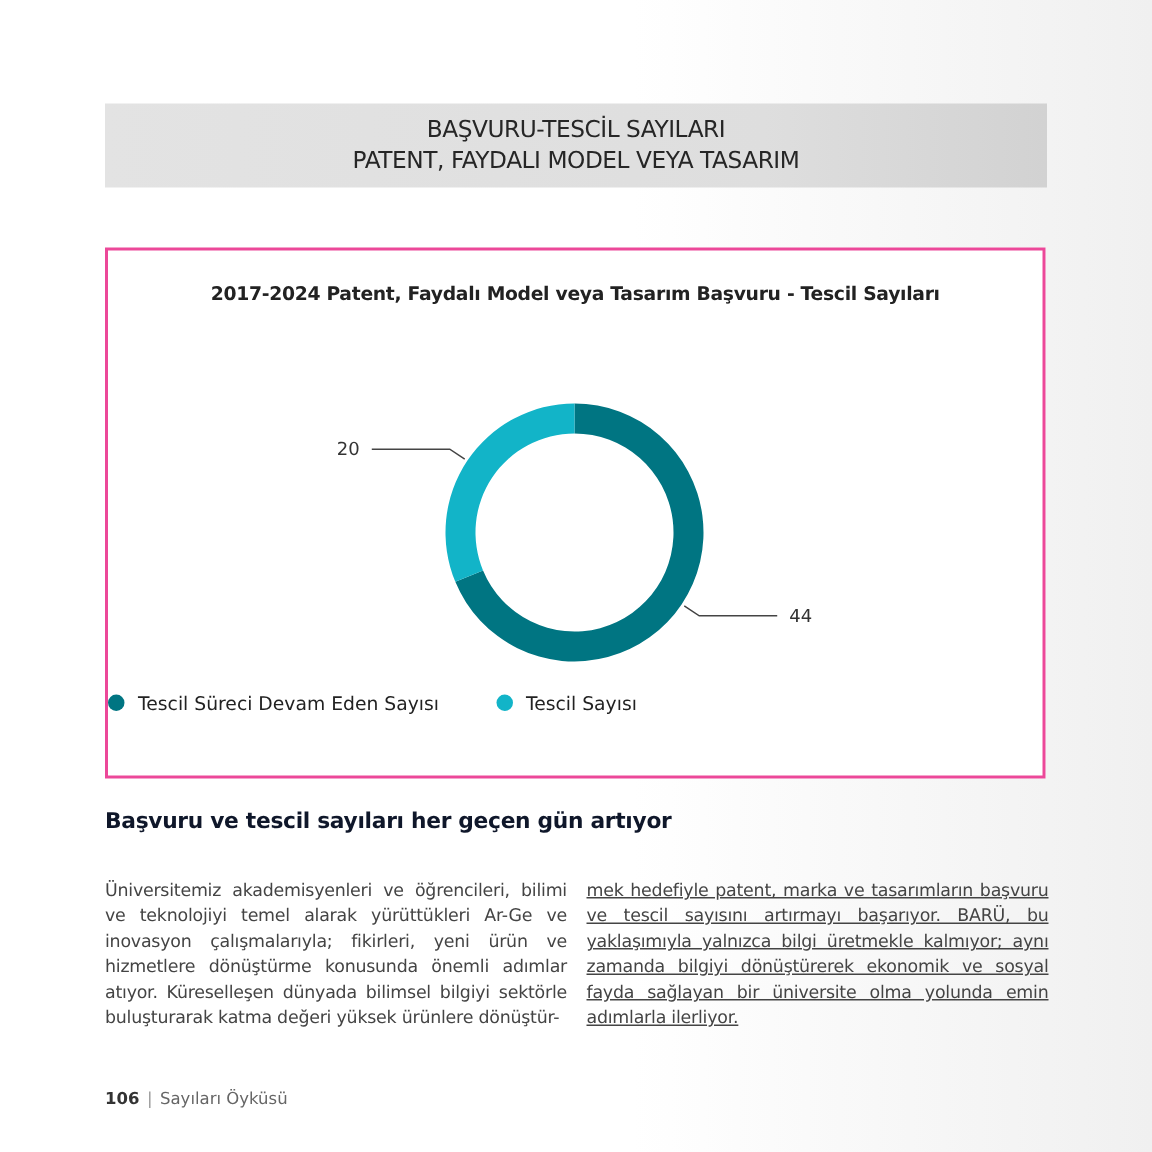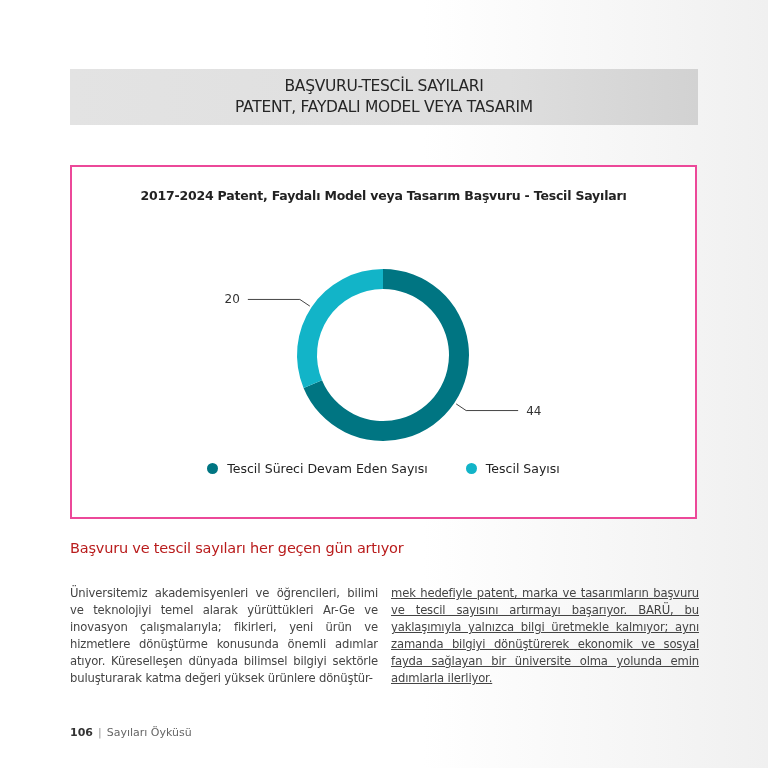--- a/index.html
+++ b/index.html
@@ -20,27 +20,27 @@
   .chart-card {
     position: absolute; left: 70px; top: 165px; width: 627px; height: 354px;
     background: #ffffff; border: 2px solid #ec4899; box-sizing: border-box;
   }
   .chart-title {
     position: absolute; left: 0; right: 0; top: 21px; text-align: center;
     font-size: 12.5px; font-weight: bold; color: #222; letter-spacing: -0.2px;
   }
   .chart-svg { position: absolute; left: 0; top: 0; }
   .legend {
-    position: absolute; left: 0; right: 0; top: 294px; display: flex; justify-content: center; gap: 38px;
+    position: absolute; left: 0; right: 0; top: 294px; display: flex; gap: 38px;
     font-size: 12.5px; color: #222;
   }
   .legend-item { display: flex; align-items: center; gap: 9px; }
   .legend-dot { width: 11px; height: 11px; border-radius: 50%; display: inline-block; }
   .section-heading {
-    position: absolute; left: 70px; top: 540px; font-size: 14.5px; font-weight: normal; color: #b91c1c;
+    position: absolute; left: 70px; top: 540px; font-size: 14.5px; font-weight: bold; color: #0f172a;
     letter-spacing: -0.2px;
   }
   .body-col {
     position: absolute; top: 585px; width: 308px; font-size: 11.6px; line-height: 17px; color: #444;
     text-align: justify; letter-spacing: -0.15px;
   }
   .col-left { left: 70px; }
   .col-right { left: 391px; text-decoration: underline; }
   .footer {
     position: absolute; left: 70px; top: 726px; font-size: 11px; color: #666;

